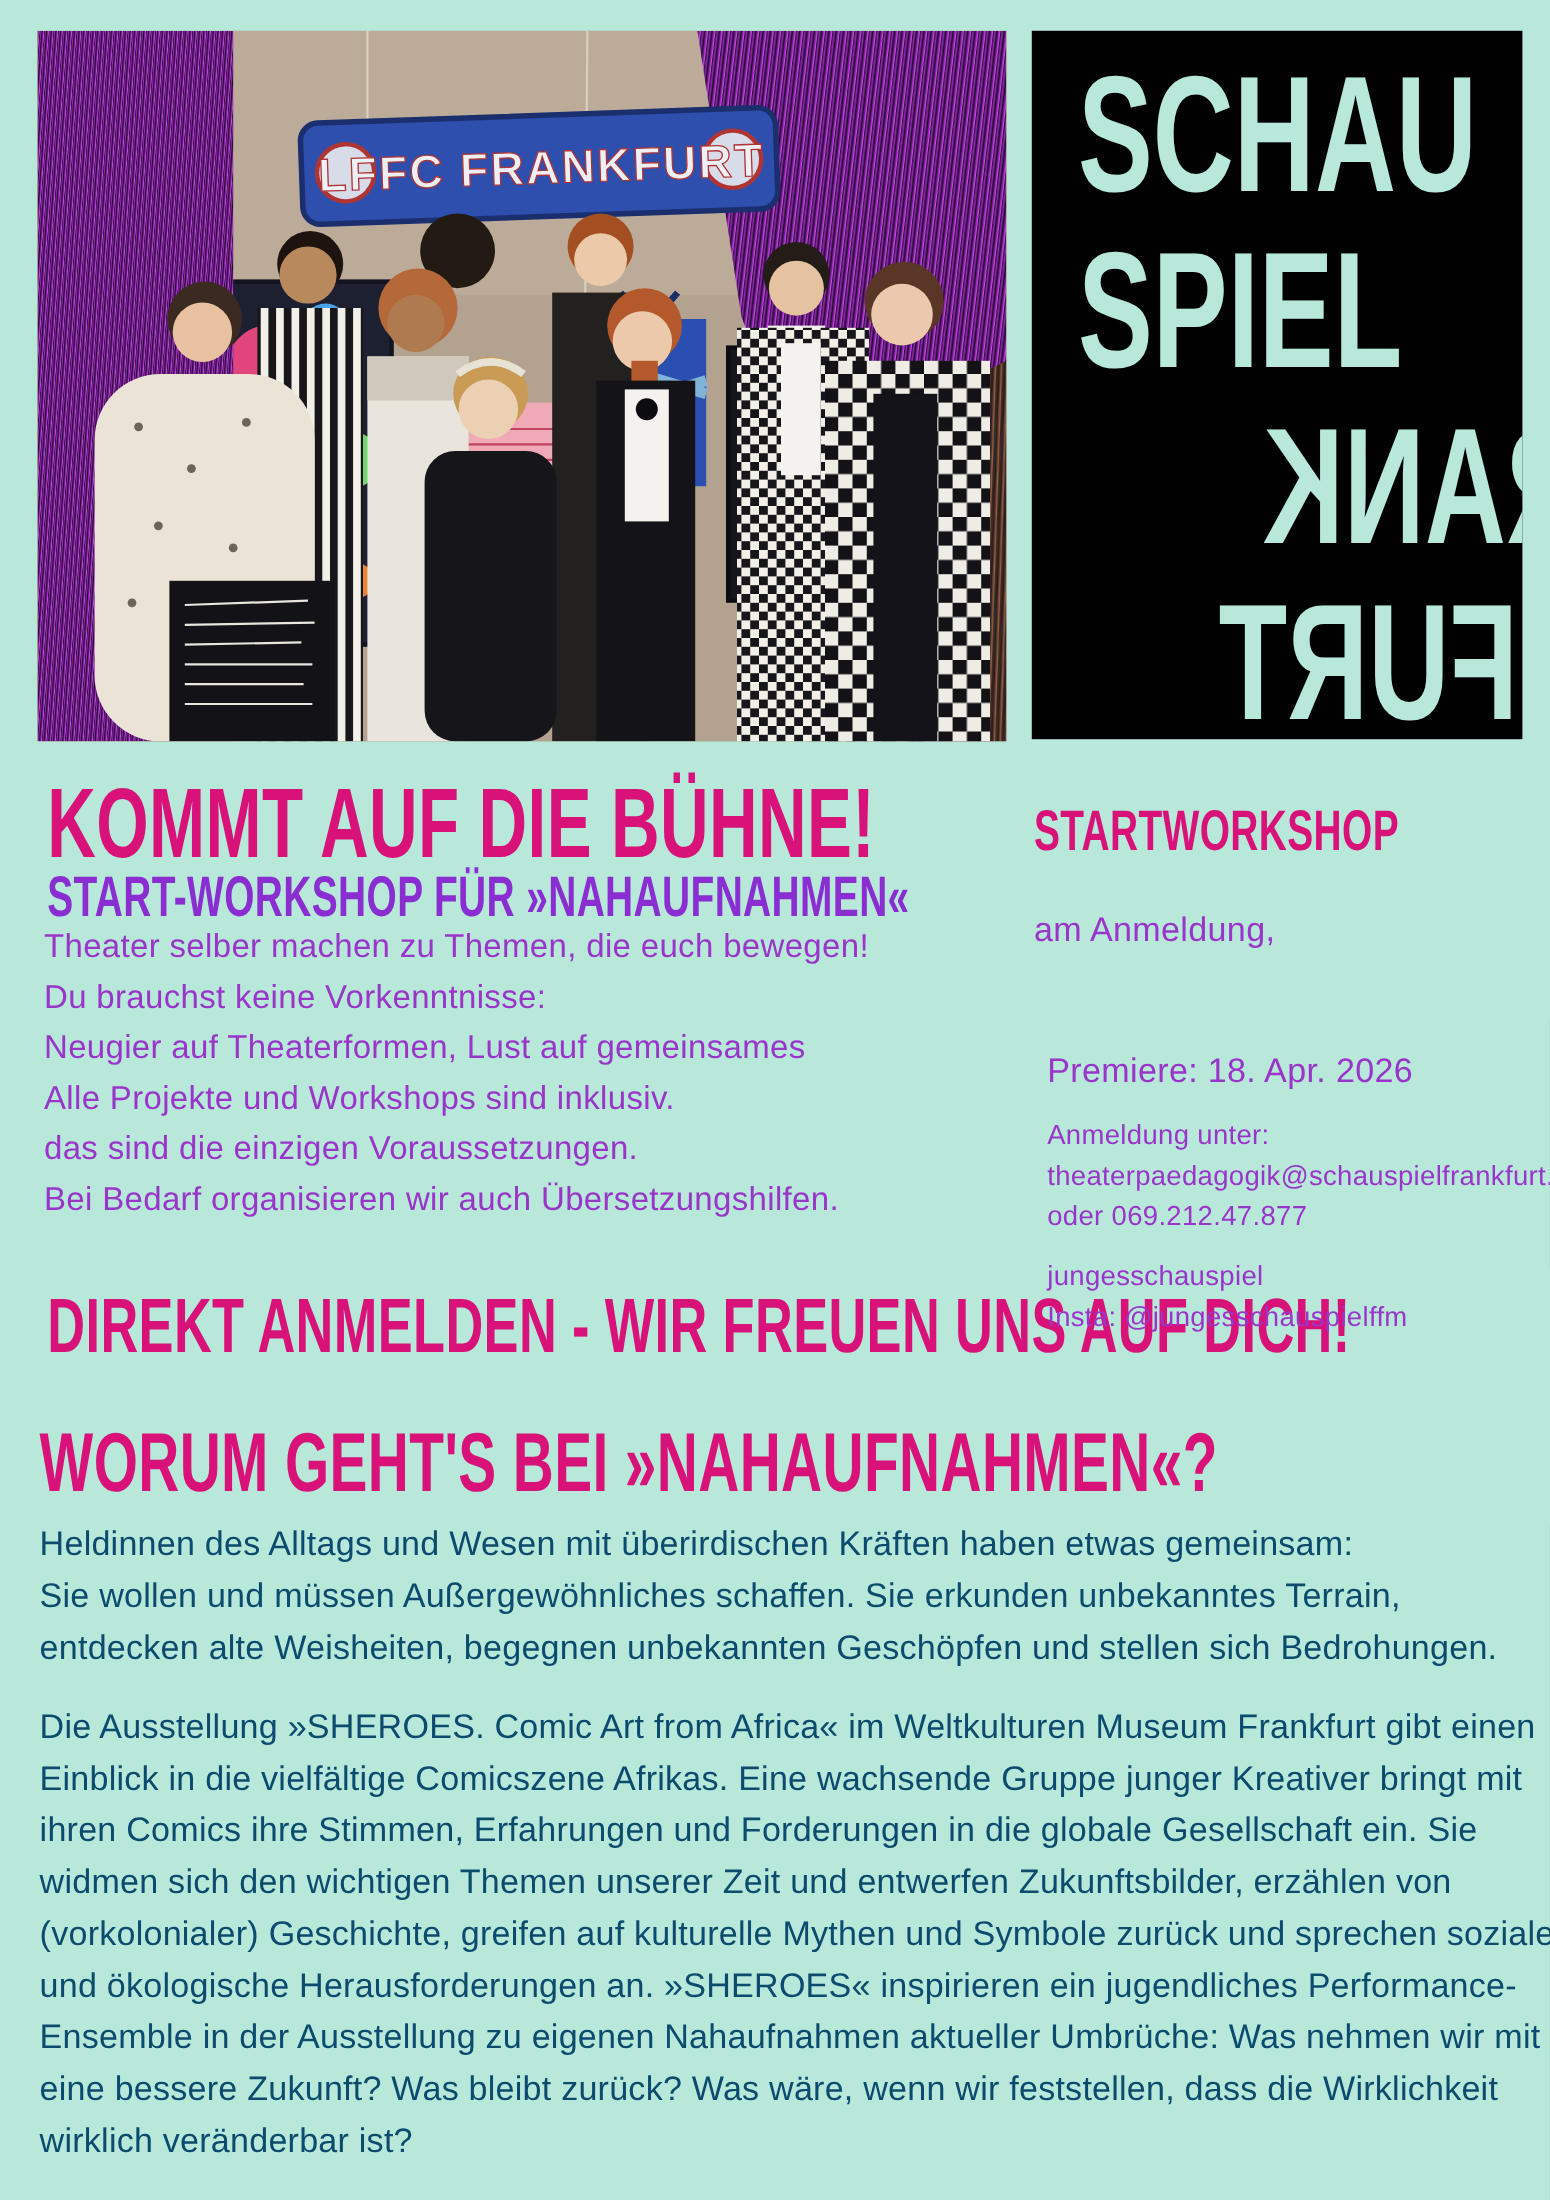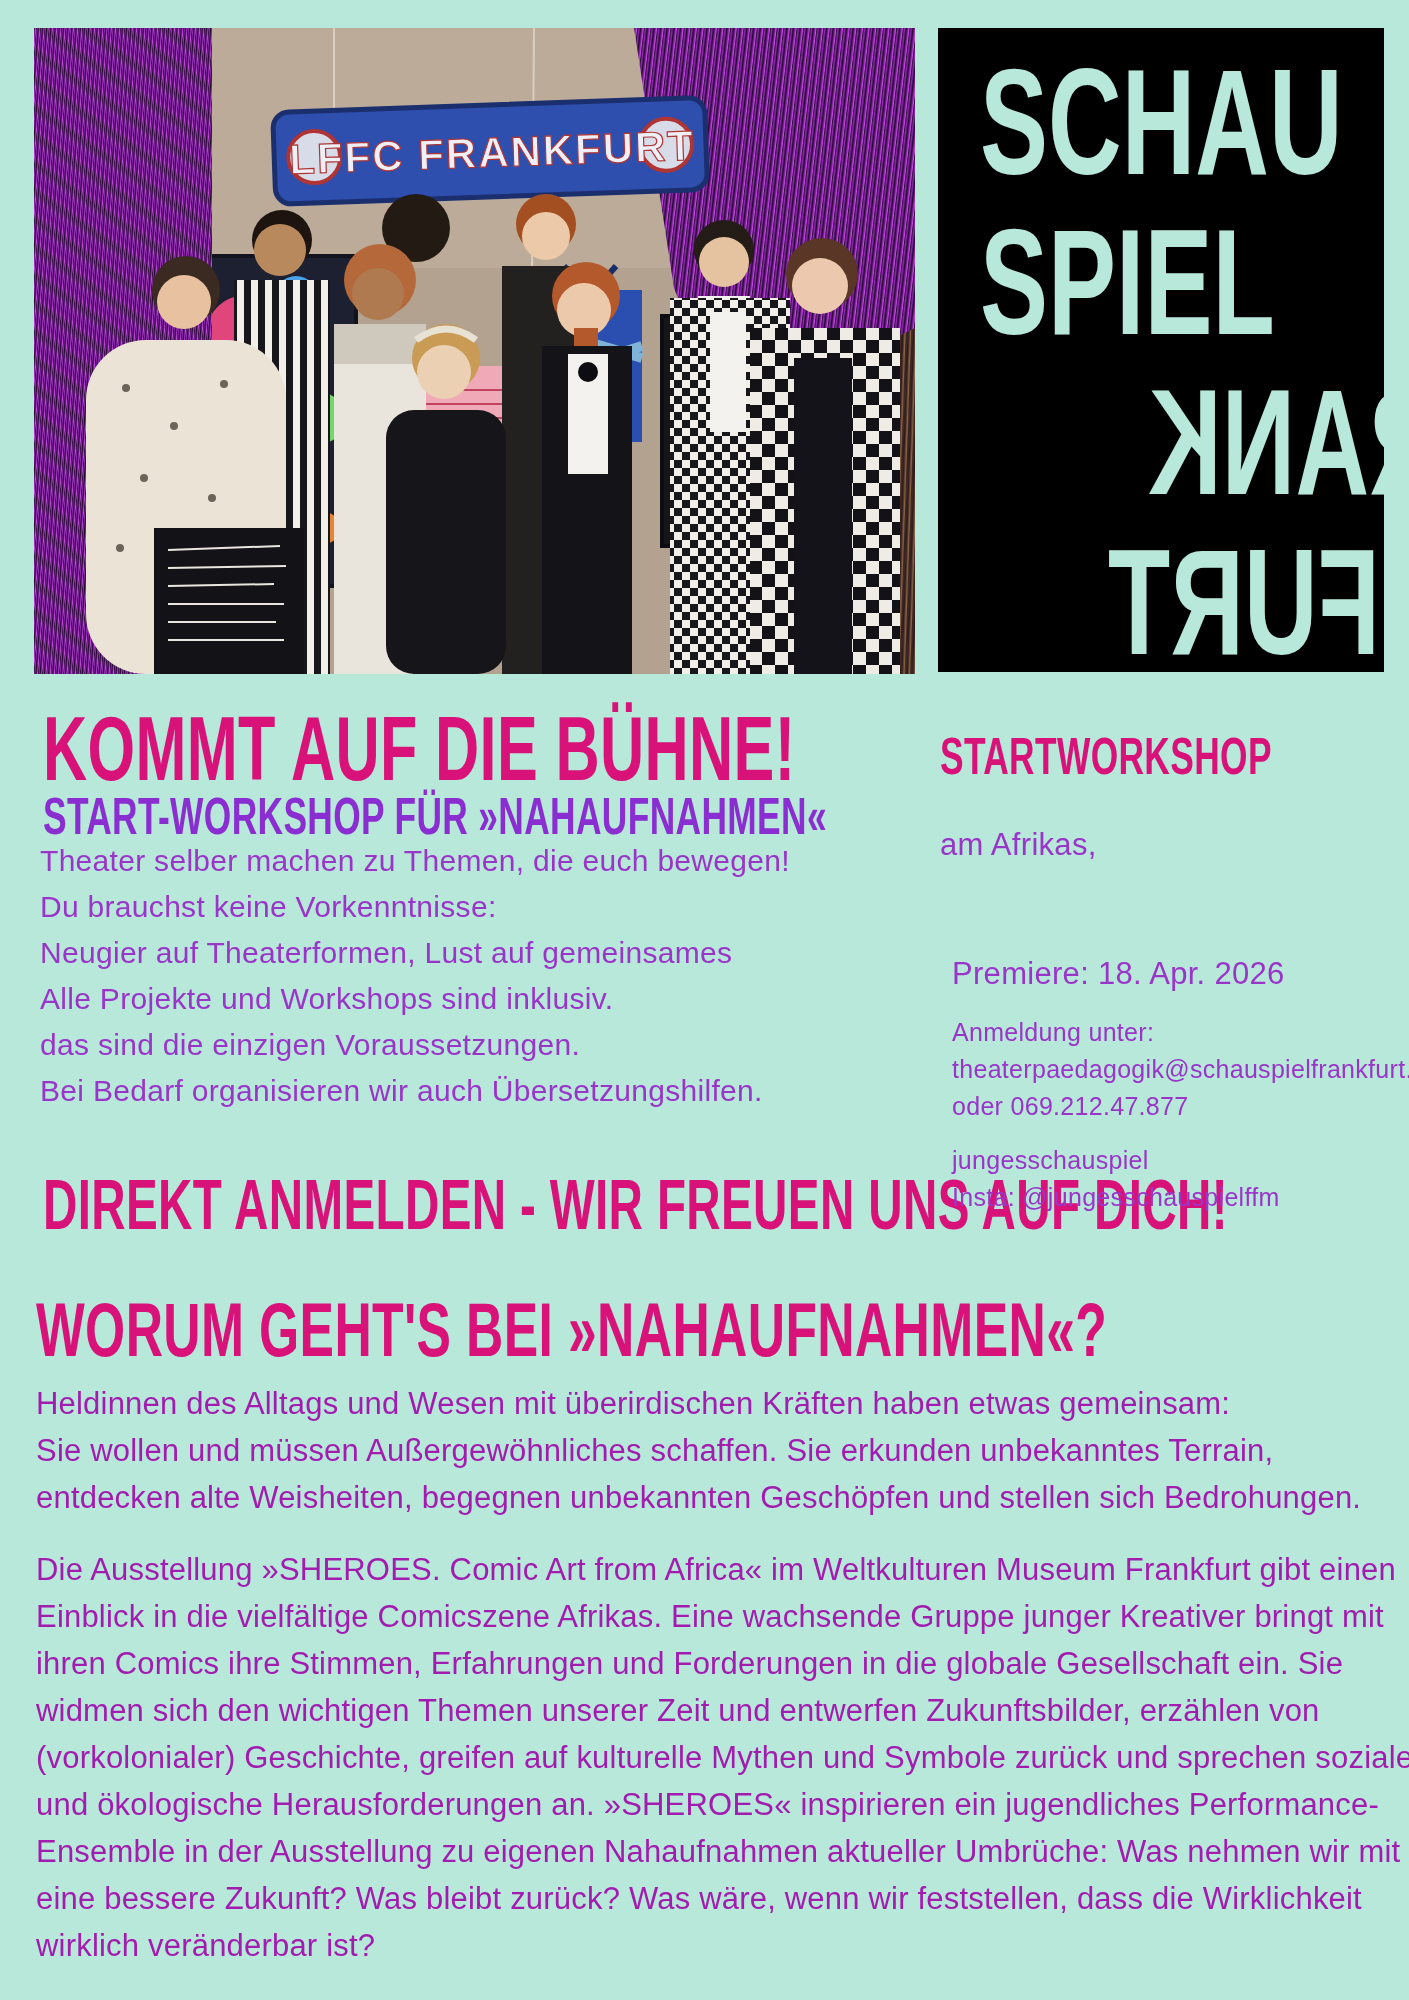--- a/index.html
+++ b/index.html
@@ -30,21 +30,21 @@
   .h-cond .g{display:inline-block;transform:scaleX(0.68);transform-origin:0 50%;letter-spacing:0.5px;}
   .pink{color:#d9127a;}
   .violet{color:#8a2ed2;}
   
   .body-col{
     position:absolute;color:#9a35c9;letter-spacing:0.3px;
   }
   .body-col div{white-space:nowrap;}
   .small-info{font-size:25px;line-height:37px;}
   
-  .para{position:absolute;color:#a21caf;font-size:31px;line-height:47px;letter-spacing:0.2px;}
+  .para{position:absolute;color:#0c4a6e;font-size:31px;line-height:47px;letter-spacing:0.2px;}
   .para div{white-space:nowrap;}
 </style>
 </head>
 <body>
 
 <div class="page">
 
   <div class="photo">
     <svg viewBox="0 0 881 646" preserveAspectRatio="none">
       <defs>
@@ -229,21 +229,21 @@
 
   <div class="h-cond pink" style="left:43px;top:1170px;font-size:70px;">
     <span class="g">DIREKT ANMELDEN - WIR FREUEN UNS AUF DICH!</span>
   </div>
 
   <div class="h-cond pink" style="left:940px;top:730px;font-size:52px;">
     <span class="g">STARTWORKSHOP</span>
   </div>
 
   <div class="body-col" style="left:940px;top:820px;font-size:31px;line-height:49px;">
-    <div>am Afrikas,</div>
+    <div>am Anmeldung,</div>
   </div>
 
   <div class="body-col" style="left:952px;top:952px;font-size:31px;line-height:44px;">
     <div>Premiere: 18. Apr. 2026</div>
   </div>
 
   <div class="body-col small-info" style="left:952px;top:1014px;">
     <div>Anmeldung unter:</div>
     <div>theaterpaedagogik@schauspielfrankfurt.de</div>
     <div>oder 069.212.47.877</div>

